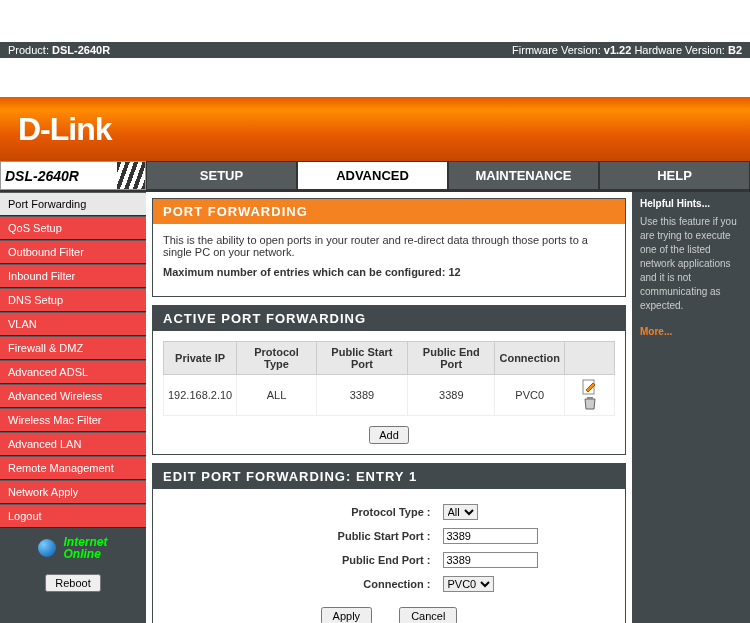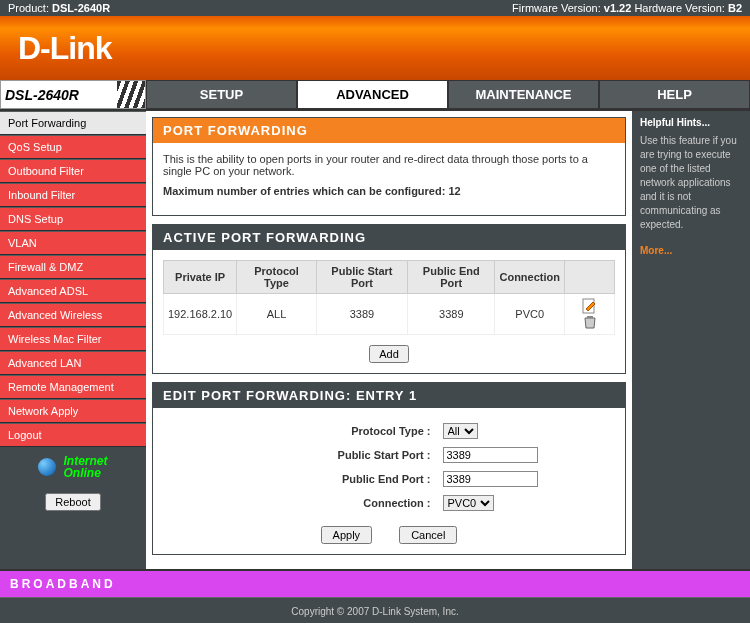--- a/index.html
+++ b/index.html
@@ -1,18 +1,18 @@
 <!DOCTYPE html>
 <html><head>
 <meta charset="utf-8">
 <style>
 * { box-sizing: border-box; margin: 0; padding: 0; }
 body { font-family: Arial, Helvetica, sans-serif; font-size: 11px; background: #fff; width: 750px; }
-.topbar { background: #42494c; color: #fff; display: flex; justify-content: space-between; padding: 2px 8px; font-size: 11px; }
-.banner { background: linear-gradient(to bottom, #e65a00 0%, #ff8c00 20%, #e65a00 60%, #c74600 100%); height: 64px; display: flex; align-items: center; padding-left: 18px; }
+.topbar { background: #42494c; color: #fff; display: flex; justify-content: space-between; padding: 2px 8px; font-size: 11px; margin-top: 42px; }
+.banner { background: linear-gradient(to bottom, #e65a00 0%, #ff8c00 20%, #e65a00 60%, #c74600 100%); height: 64px; display: flex; align-items: center; padding-left: 18px; margin-top: 39px; }
 .dlink-logo { color: #fff; font-size: 32px; font-weight: bold; font-family: Arial, sans-serif; letter-spacing: -1px; }
 .nav-row { display: flex; background: #fff; border-bottom: 2px solid #333; }
 .model-badge { width: 146px; background: #fff; color: #000; font-weight: bold; font-style: italic; font-size: 14px; display: flex; align-items: center; padding-left: 4px; border: 1px solid #999; position: relative; }
 .model-badge::after { content: ''; position: absolute; right: 0; top: 0; bottom: 0; width: 28px; background: repeating-linear-gradient(110deg, #333 0 4px, #fff 4px 8px); }
 .nav-tab { flex: 1; background: #555a5d; color: #fff; text-align: center; padding: 6px 0; font-weight: bold; font-size: 13px; border: 1px solid #333; cursor: pointer; }
 .nav-tab.active { background: #fff; color: #000; }
 .layout { display: flex; }
 .sidebar { width: 146px; background: #42494c; }
 .side-item { background: #ef4444; color: #fff; padding: 5px 8px; font-size: 11px; border-bottom: 1px solid #2a2e30; border-top: 1px solid #565b5e; cursor: pointer; }
 .side-item.active { background: #e8e8e8; color: #000; }

